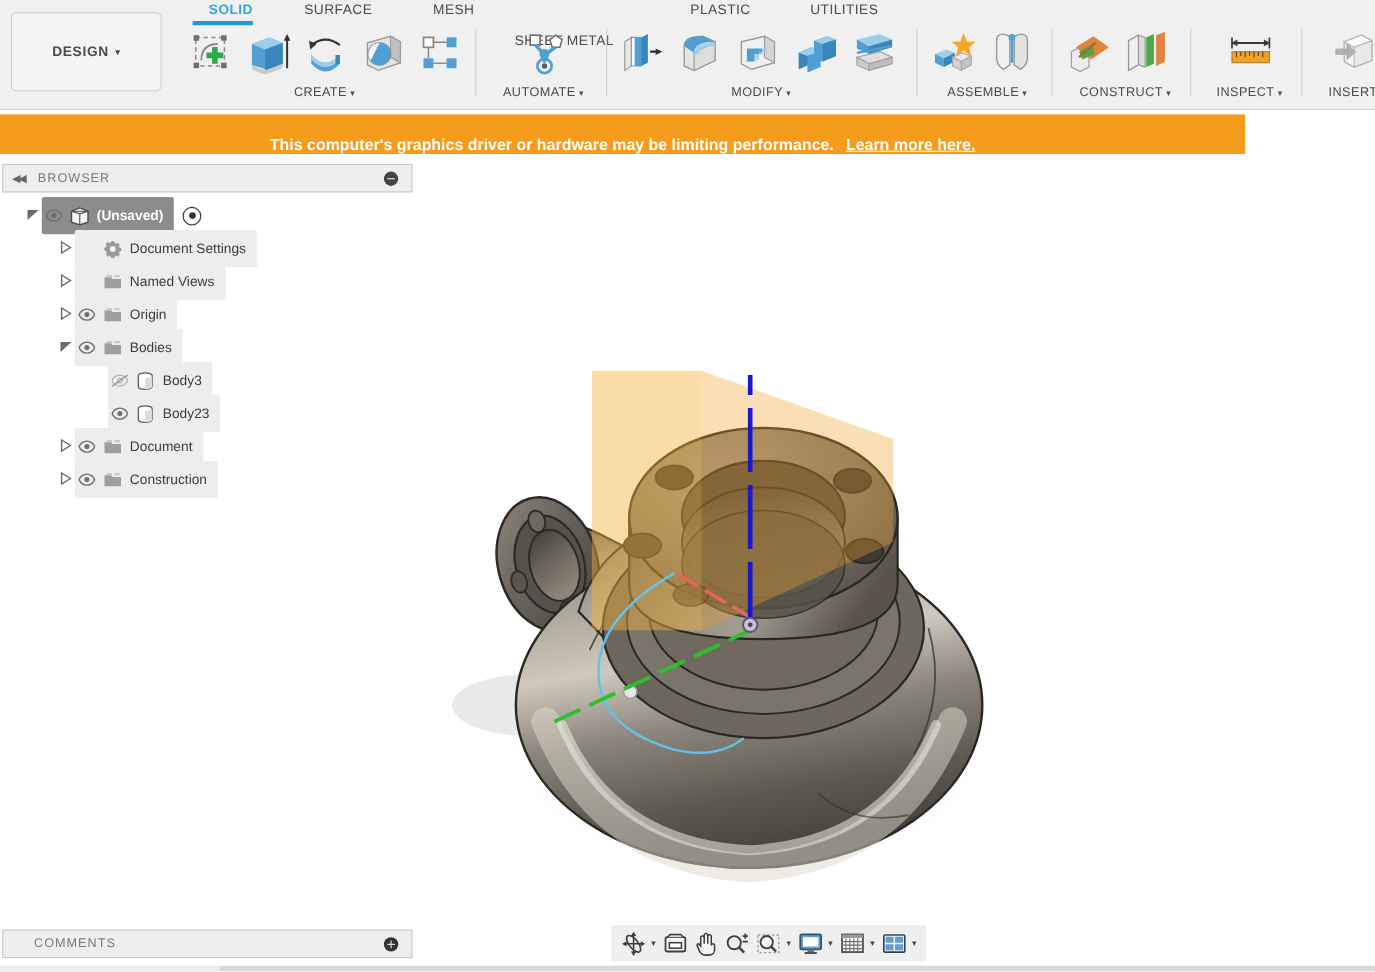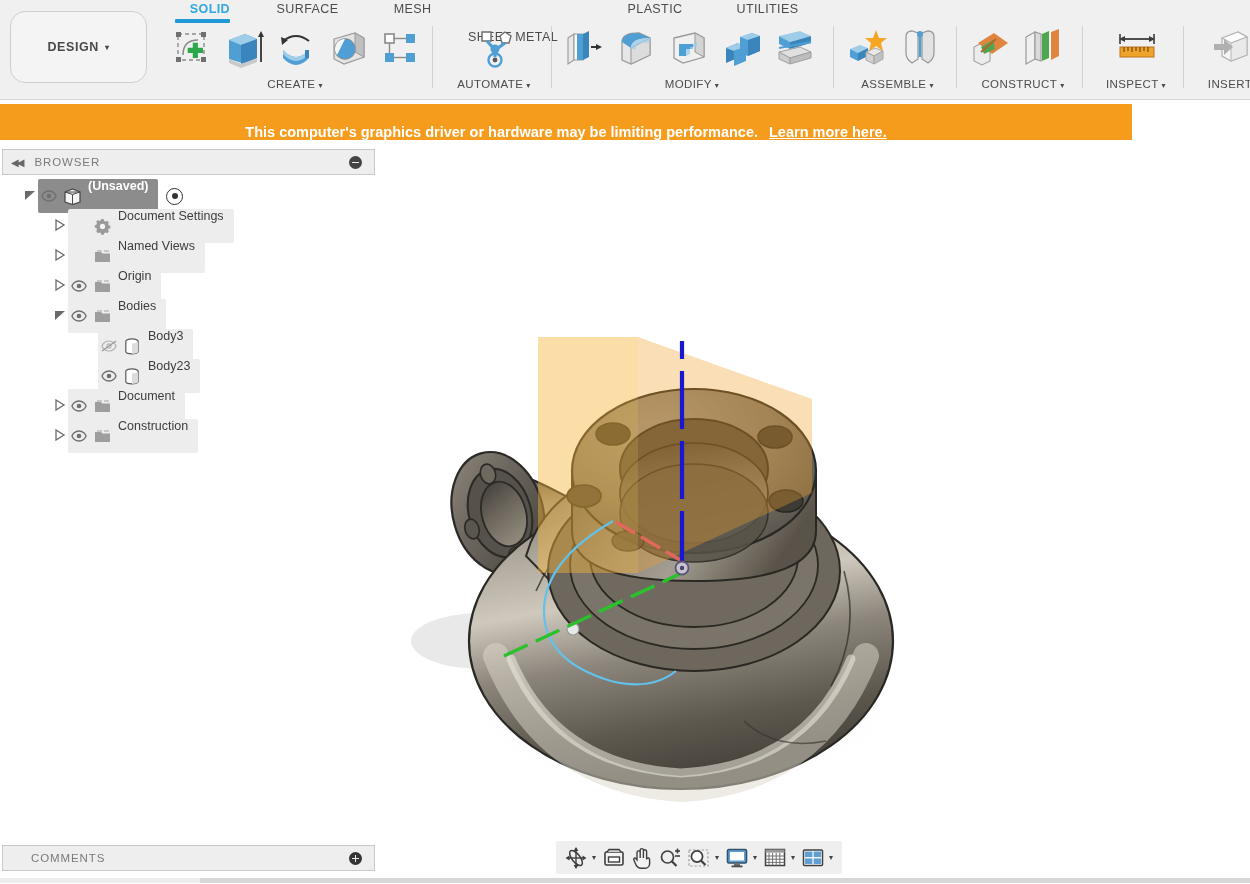--- a/index.html
+++ b/index.html
@@ -16,21 +16,21 @@
     position: absolute; left: 0; top: 0; width: 1250px; height: 100px;
     background: #f0f0f0;
     border-bottom: 1px solid #d6d6d6;
     box-sizing: border-box;
   }
   .design-btn {
     position: absolute; left: 10px; top: 11px;
     width: 135px; height: 70px;
     background: #f4f4f4;
     border: 1px solid #cfcfcf;
-    border-radius: 15px;
+    border-radius: 5px;
     display: flex; align-items: center; justify-content: center;
     font-size: 12.5px; font-weight: bold; letter-spacing: .6px; color: #4a4a4a;
     cursor: pointer;
   }
   .design-btn .caret { margin-left: 6px; font-size: 8px; }
 
   
   .tabstrip { position: absolute; left: 160px; top: 0; height: 22px; }
   .tab {
     position: absolute; top: 2px;
@@ -87,21 +87,21 @@
   .browser-header .minus::after {
     content:''; position:absolute; left:3px; top:6px; width:7px; height:1.6px; background:#eee;
   }
 
   .tree { position: absolute; left: 0; top: 183px; width: 375px; }
   .trow {
     display: flex; align-items: center; height: 26px; margin-bottom: 4px;
     font-size: 12.5px; color: #3d3d3d; white-space: nowrap;
   }
   .trow .hitbox {
-    display:flex; height:34px; background:#ededed; border-radius:2px;
+    display:flex; align-items:center; height:34px; background:#ededed; border-radius:2px;
     padding-right: 10px; cursor: pointer;
   }
   .trow.sel .hitbox { background: #8c8c8c; }
   .trow.sel .tlabel { color: #ffffff; font-weight: bold; }
   .tarrow { width: 16px; text-align:center; font-size: 11px; color:#575757; cursor:pointer; flex:none;}
   .teye { width: 22px; display:flex; align-items:center; justify-content:center; cursor:pointer; flex:none;}
   .ticonbox { width: 24px; display:flex; align-items:center; justify-content:center; flex:none;}
   .tlabel { margin-left: 4px; }
   .tdot { margin-left: 8px; width:15px;height:15px;border-radius:50%;border:1.7px solid #333;display:flex;align-items:center;justify-content:center;cursor:pointer;}
   .tdot i { width:6px;height:6px;border-radius:50%;background:#333;display:block;}

